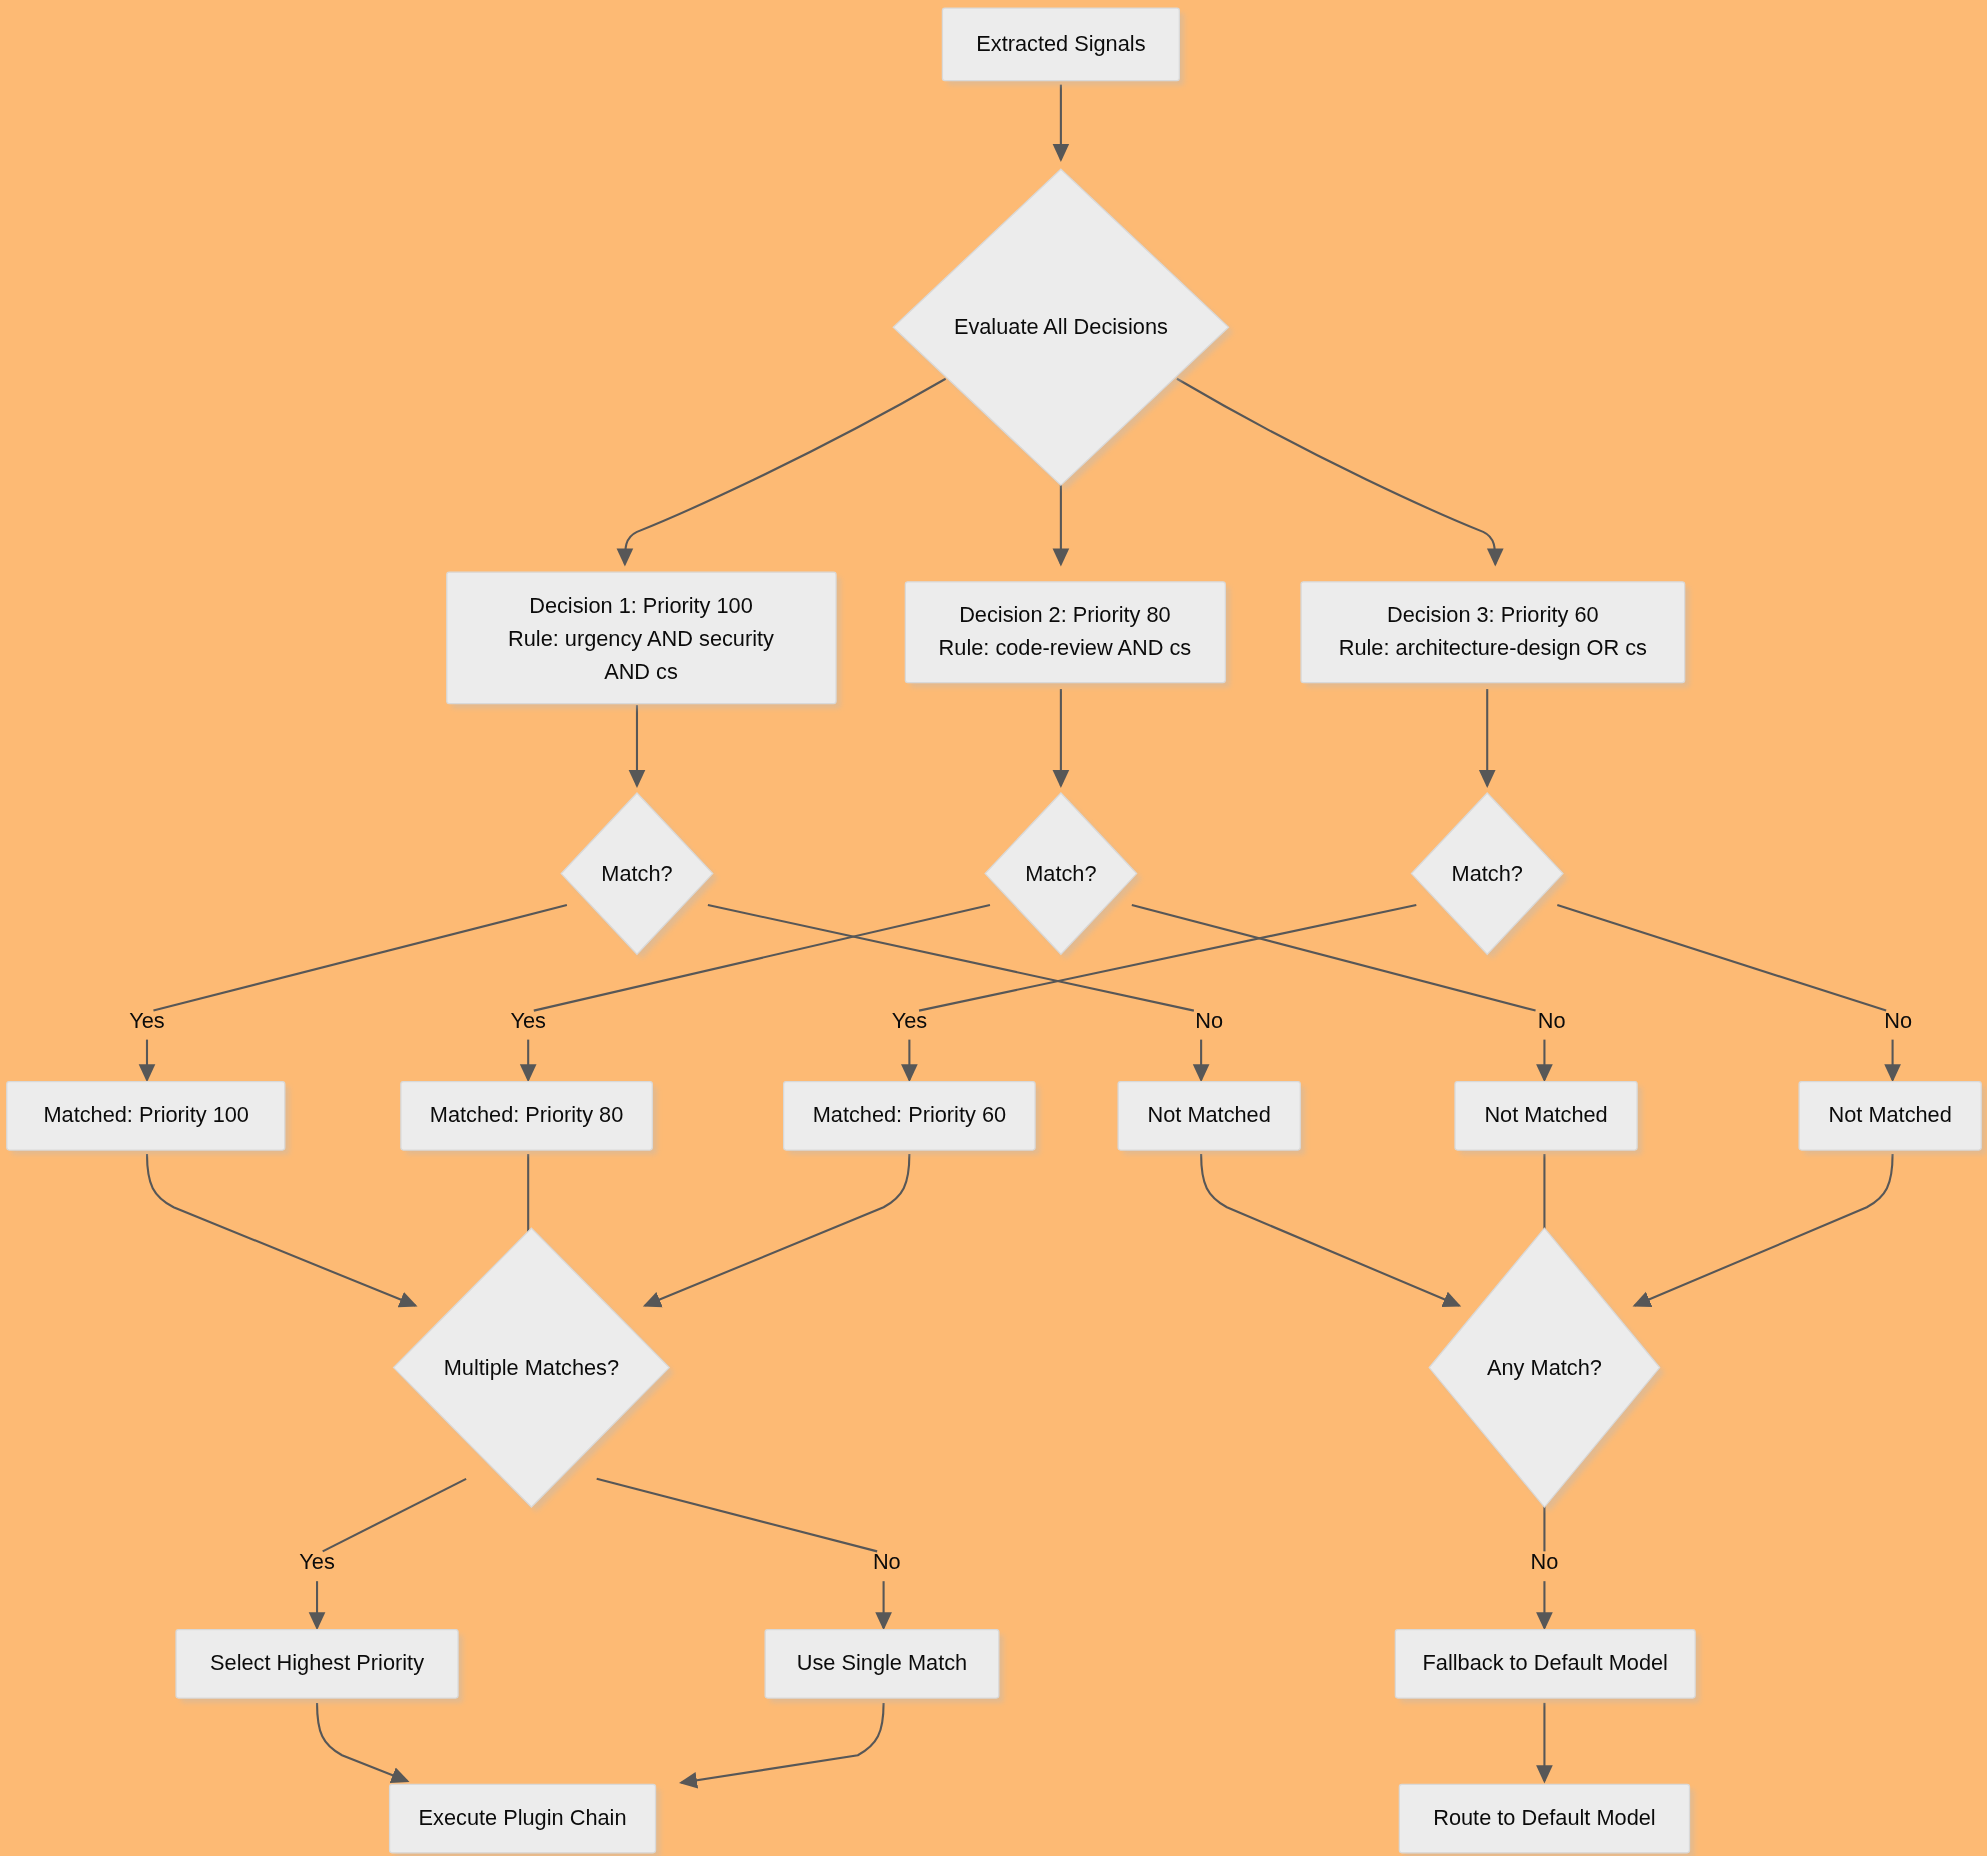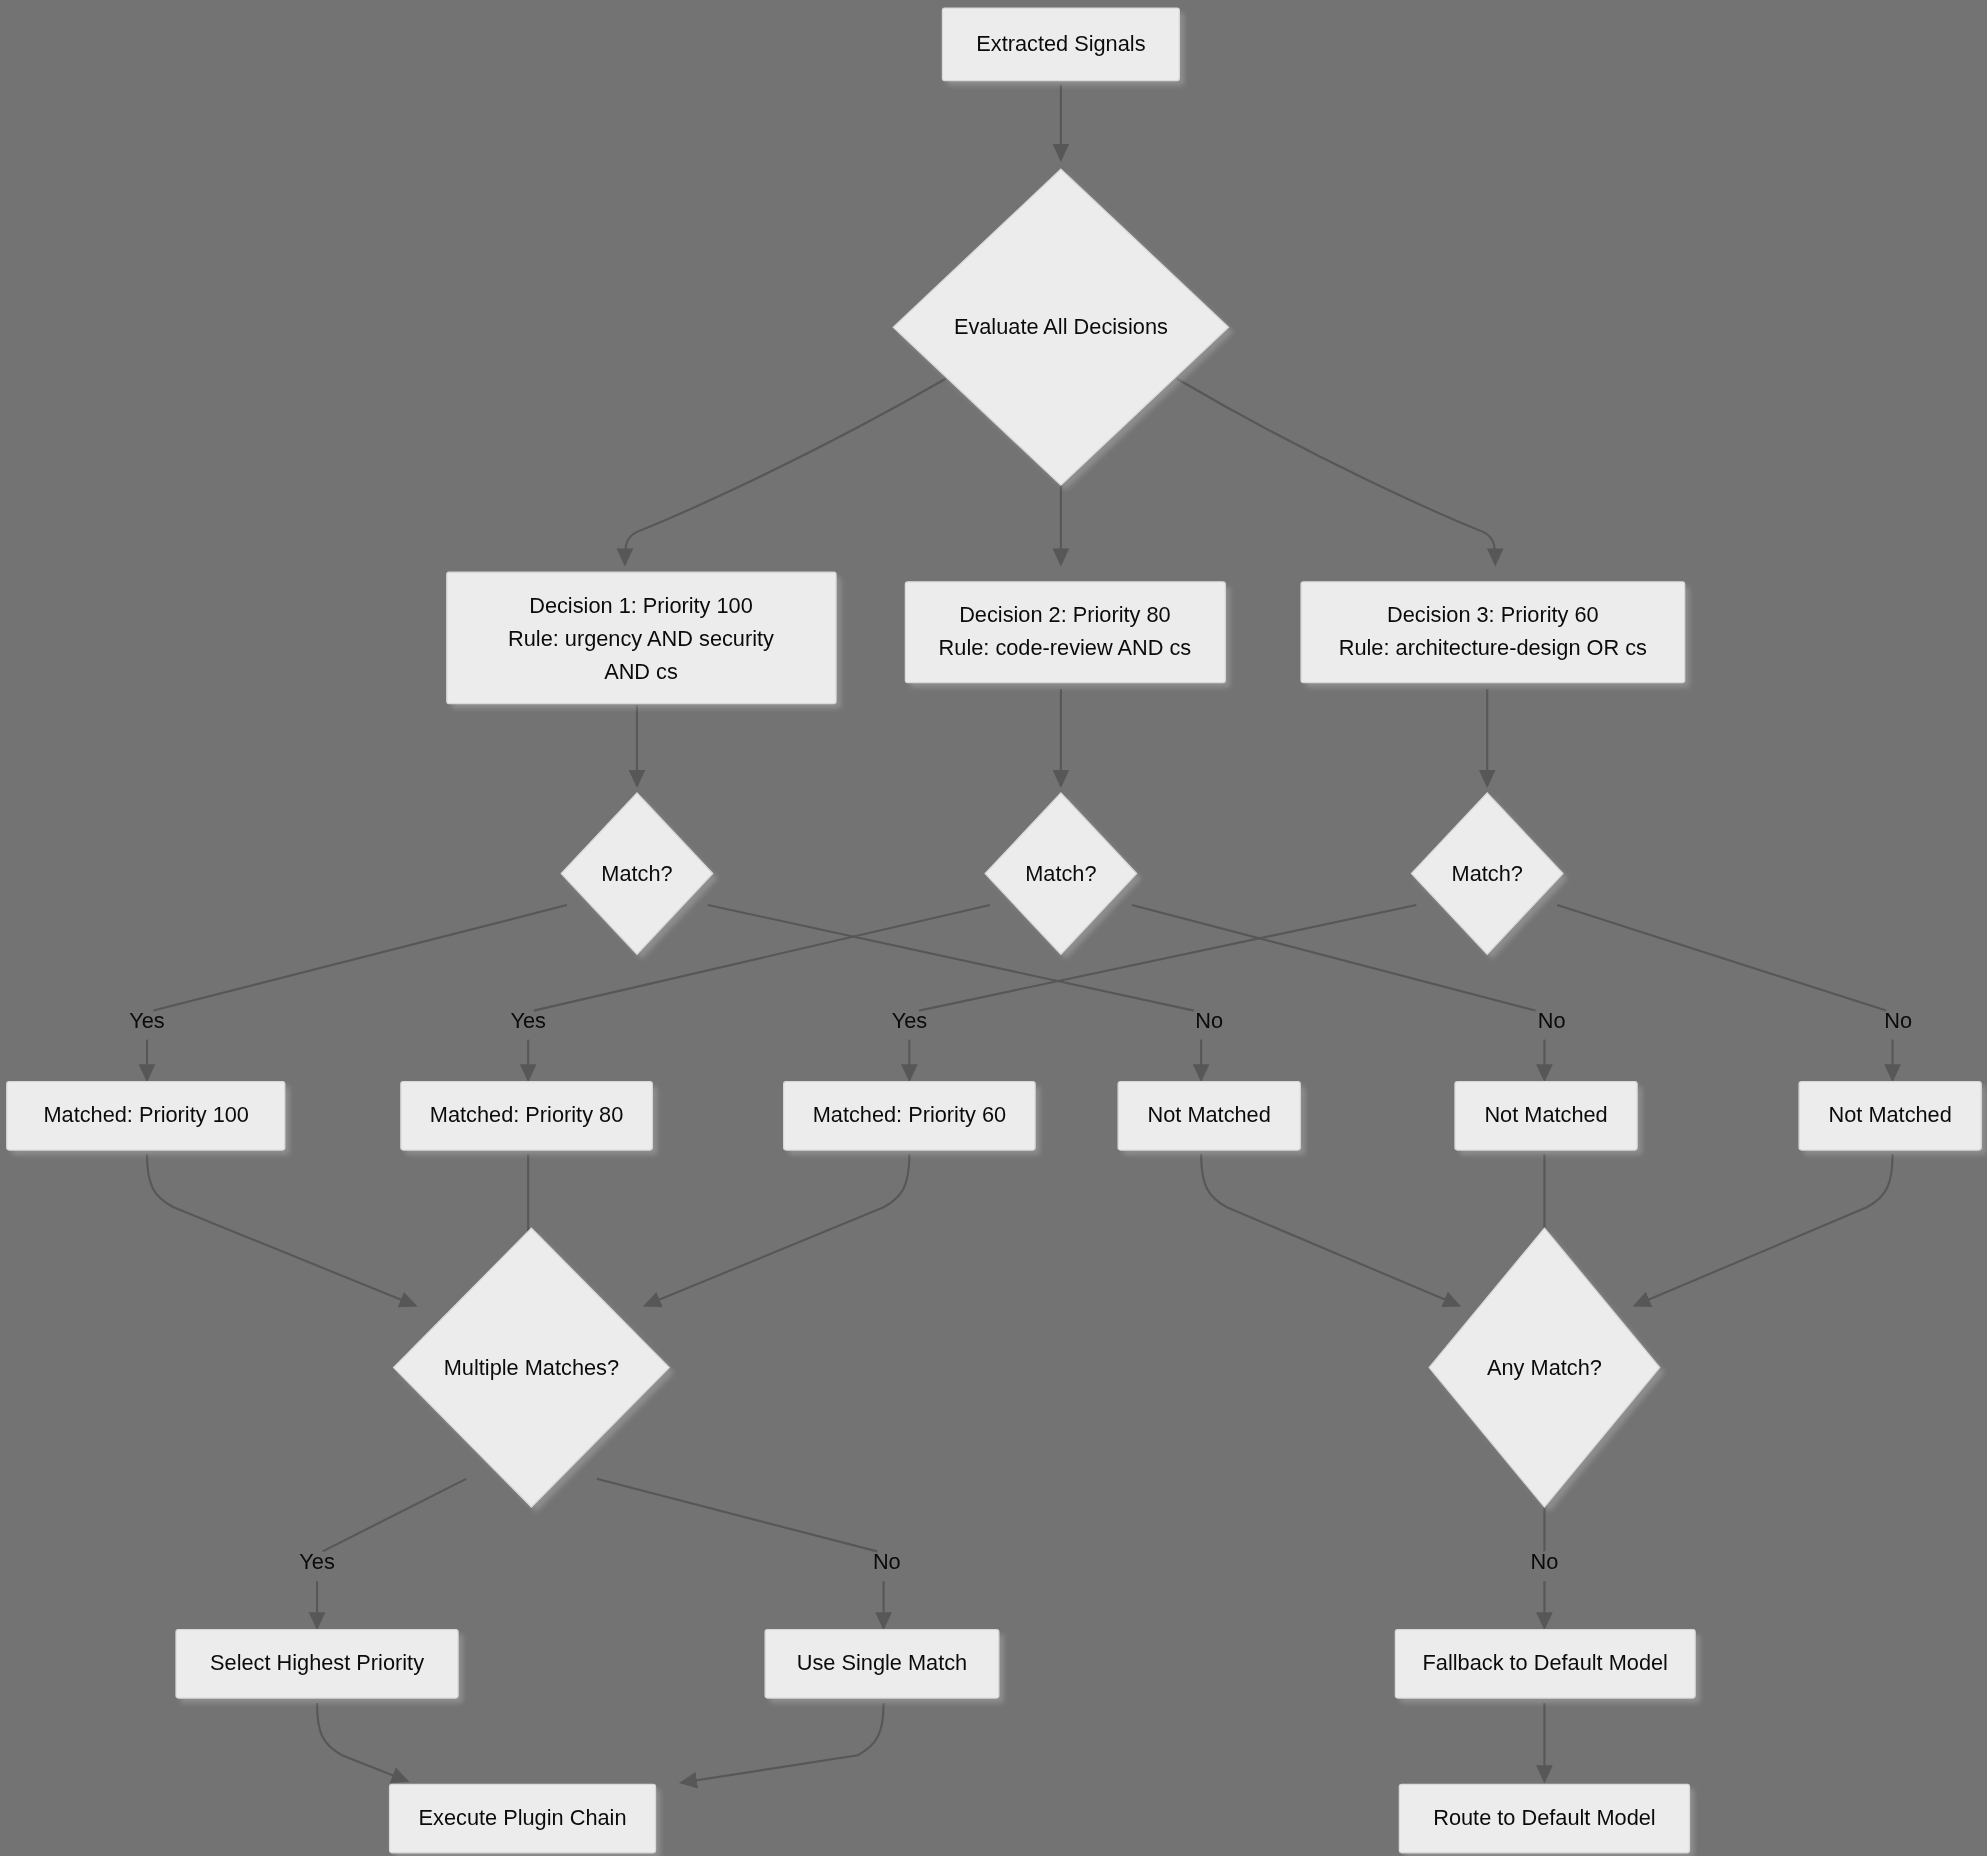--- a/index.html
+++ b/index.html
@@ -4,21 +4,21 @@
 <style>
   html, body {
     margin: 0;
     padding: 0;
     background: #ffffff;
   }
   #diagram-root {
     position: relative;
     width: 1988px;
     height: 1856px;
-    background: #737373;
+    background: #fdba74;
     font-family: "Liberation Sans", sans-serif;
     overflow: hidden;
   }
   svg.flow {
     position: absolute;
     top: 0; left: 0;
     width: 1988px;
     height: 1856px;
     display: block;
   }

